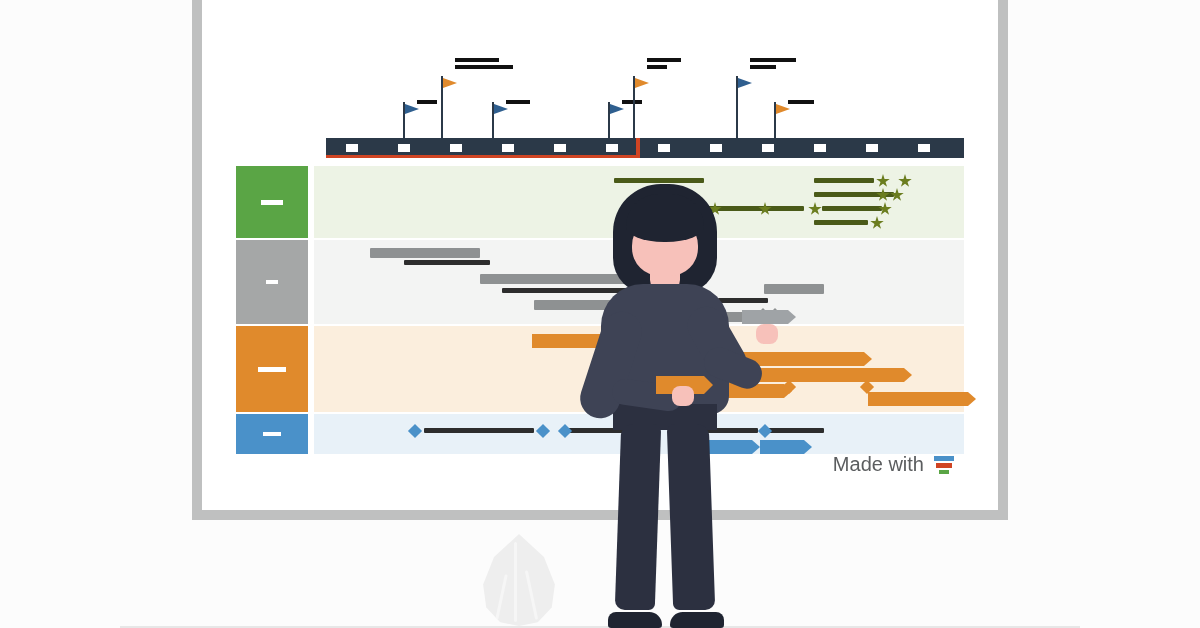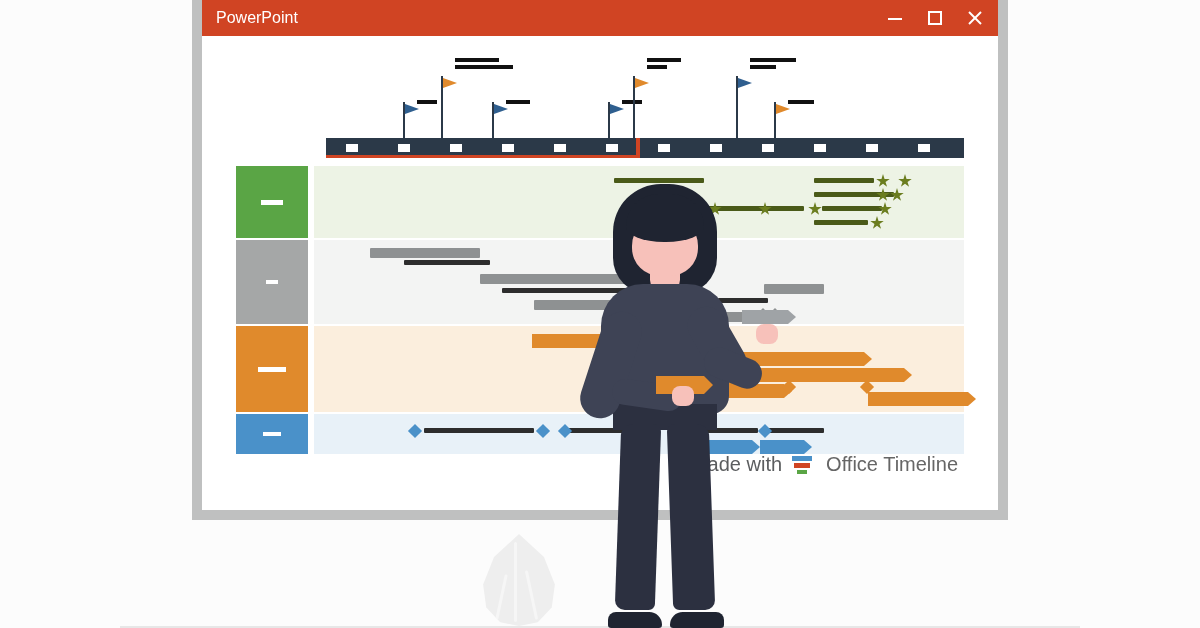--- a/index.html
+++ b/index.html
@@ -146,41 +146,20 @@
 <body>
 
 <div class="floor"></div>
 <div class="droplet">
   <div class="v1"></div>
     <div class="v2"></div>
     <div class="v3"></div>
 </div>
 
 <div class="window">
-  <div class="titlebar">
-    <div class="title">PowerPoint</div>
-    <div class="win-controls">
-      <span>
-        <svg width="18" height="18" viewBox="0 0 18 18">
-            <line x1="2" y1="10" x2="16" y2="10" stroke="#fff" stroke-width="2"></line>
-          </svg>
-      </span>
-      <span>
-        <svg width="18" height="18" viewBox="0 0 18 18">
-            <rect x="3" y="3" width="12" height="12" fill="none" stroke="#fff" stroke-width="2"></rect>
-          </svg>
-      </span>
-      <span>
-        <svg width="18" height="18" viewBox="0 0 18 18">
-            <line x1="3" y1="3" x2="15" y2="15" stroke="#fff" stroke-width="2"></line>
-            <line x1="15" y1="3" x2="3" y2="15" stroke="#fff" stroke-width="2"></line>
-          </svg>
-      </span>
-    </div>
-  </div>
 
   <div class="canvas">
     <div class="slide">
 
       <div id="flags-layer">
           <div class="flag down" style="left: 166.8px; color: rgb(47, 95, 143);">
             <div class="pole"></div>
             <div class="pennant"></div>
             <div class="lbl">
               <div style="width:20px"></div>
@@ -327,21 +306,20 @@
           </div>
       </div>
 
       <div class="credit">
         <span>Made with</span>
         <span class="otl-logo">
           <span class="a"></span>
             <span class="b"></span>
             <span class="c"></span>
         </span>
-        <span style="color:#666">Office Timeline</span>
       </div>
     </div>
   </div>
 </div>
 
 <div class="person">
   <div class="hair-back"></div>
   <div class="neck"></div>
   <div class="torso"></div>
   <div class="waist"></div>

